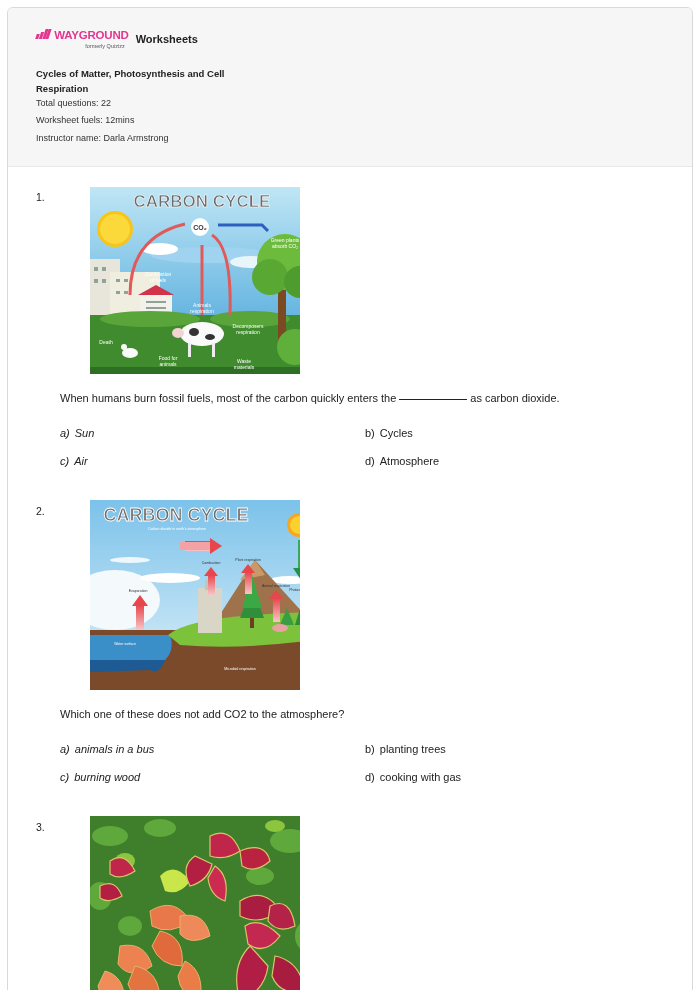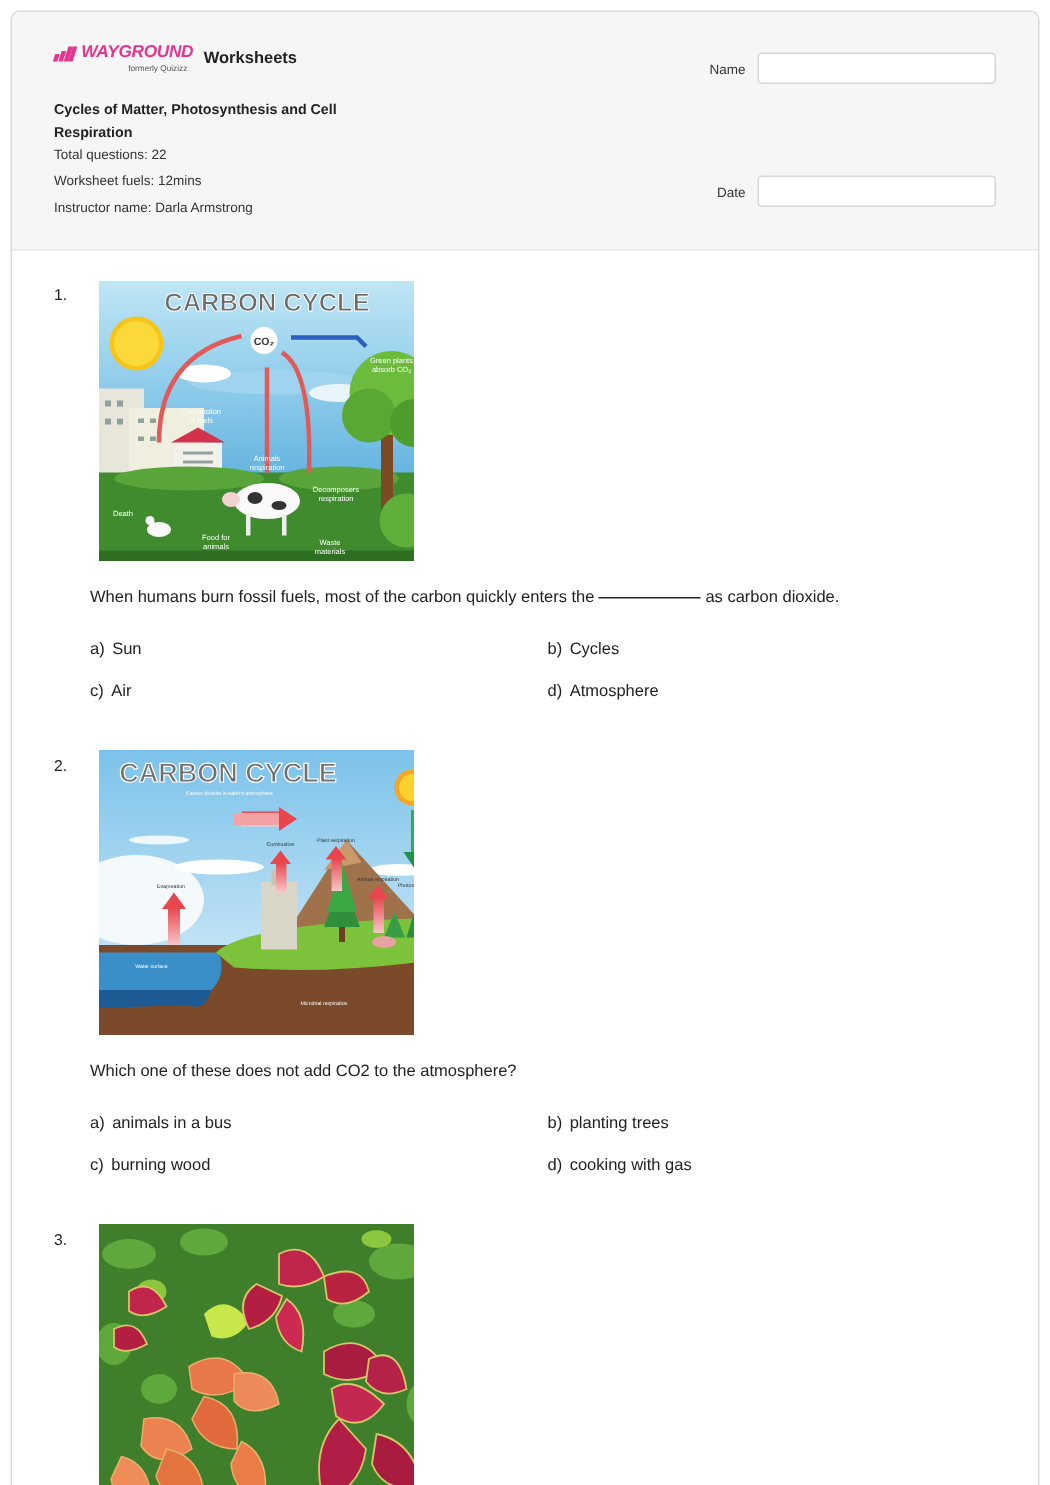--- a/index.html
+++ b/index.html
@@ -9,45 +9,45 @@
   .page {
     position: absolute; left: 7px; top: 7px; width: 686px; height: 1000px;
     border: 1px solid #d9d9d9; border-radius: 6px; background: #fff; overflow: hidden;
   }
   .header {
     position: absolute; left: 0; top: 0; width: 100%; height: 159px;
     background: #f6f6f6; border-bottom: 1px solid #e8e8e8;
   }
   .brand { position: absolute; left: 28px; top: 21px; display: flex; align-items: flex-start; }
   .logo { display: flex; flex-direction: column; align-items: flex-end; }
-  .logo-main { display: flex; align-items: center; color: #e4358f; font-weight: bold; font-size: 11.5px; letter-spacing: -0.2px; font-style: italic; line-height: 13px; }
+  .logo-main { display: flex; color: #e4358f; font-weight: bold; font-size: 11.5px; letter-spacing: -0.2px; line-height: 13px; }
   .logo-mark { display: inline-flex; align-items: flex-end; margin-right: 3px; height: 10px; }
   .logo-mark span { display: inline-block; width: 2.5px; background: #e4358f; margin-right: 1.3px; transform: skewX(-18deg); }
   .logo-sub { font-size: 5.5px; color: #555; margin-top: 1px; margin-right: 4px; }
   .brand-product { font-size: 11px; font-weight: bold; color: #222; margin-left: 7px; margin-top: 4px; }
 
   .ws-title { position: absolute; left: 28px; top: 58px; width: 230px; font-size: 9.5px; font-weight: bold; line-height: 15px; color: #222; }
   .meta { position: absolute; left: 28px; font-size: 9px; color: #333; }
   .meta.q { top: 90px; } .meta.t { top: 107px; } .meta.i { top: 125px; }
 
   .field-row { position: absolute; right: 28px; display: flex; align-items: center; }
   .field-row label { font-size: 9px; color: #333; width: 60px; text-align: right; margin-right: 8px; }
   .field-row input {
     width: 159px; height: 21px; border: 1px solid #d6d6d6; border-radius: 3px;
     background: #fff; font-size: 9px; padding: 0 5px; font-family: "Liberation Sans", sans-serif;
   }
   .field-row.name { top: 27px; } .field-row.class { top: 68px; } .field-row.date { top: 109px; }
 
   .question { position: absolute; left: 0; width: 100%; }
   .q-num { position: absolute; left: 28px; font-size: 10.5px; color: #222; }
-  .q-img { position: absolute; left: 44px; width: 224px; overflow: hidden; padding-left: 14px; }
+  .q-img { position: absolute; left: 68px; width: 224px; overflow: hidden; padding-left: 14px; }
   .q-text { position: absolute; left: 52px; font-size: 11px; color: #222; white-space: nowrap; }
   .opt { position: absolute; font-size: 11px; color: #222; white-space: nowrap; }
   .opt .letter { margin-right: 5px; }
-  .opt.col1 { left: 52px; } .opt.col2 { left: 357px; }
+  .opt.col1 { left: 52px; font-style: italic; } .opt.col2 { left: 357px; }
   .blank { display: inline-block; width: 68px; border-bottom: 1px solid #222; margin: 0 3px; transform: translateY(-2px); }
 </style>
 </head>
 <body>
 
 <div class="page">
 
   <div class="header">
     <div class="brand">
       <div class="logo">
@@ -63,28 +63,20 @@
         <div class="logo-sub">formerly Quizizz</div>
       </div>
       <div class="brand-product">Worksheets</div>
     </div>
 
     <div class="ws-title">Cycles of Matter, Photosynthesis and Cell Respiration</div>
     <div class="meta q">Total questions: 22</div>
     <div class="meta t">Worksheet fuels: 12mins</div>
     <div class="meta i">Instructor name: Darla Armstrong</div>
 
-    <div class="field-row name">
-      <label>Name</label>
-      <input type="text" value="" style="">
-    </div>
-    <div class="field-row date">
-      <label>Date</label>
-      <input type="text" value="" style="">
-    </div>
   </div>
 
   <div class="question" style="top:0;">
     <div class="q-num" style="top:183px;">1.</div>
     <div class="q-img" style="top:179px; height:187px;">
       <svg width="224" height="187" viewBox="0 0 224 187" xmlns="http://www.w3.org/2000/svg">
         <defs>
           <linearGradient id="sky1" x1="0" y1="0" x2="0" y2="1">
             <stop offset="0" stop-color="#bfe6f5"></stop>
               <stop offset="1" stop-color="#3e9fd8"></stop>

